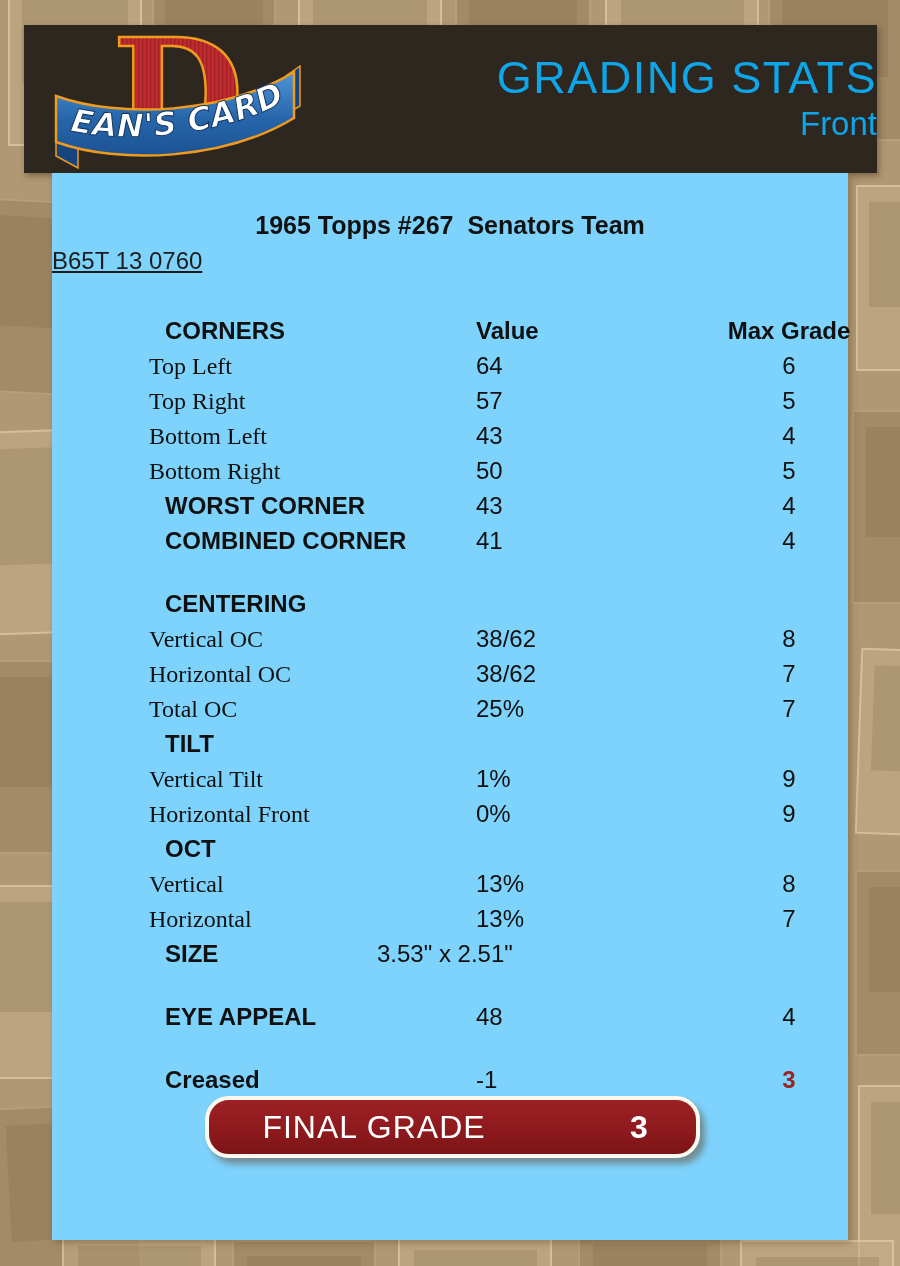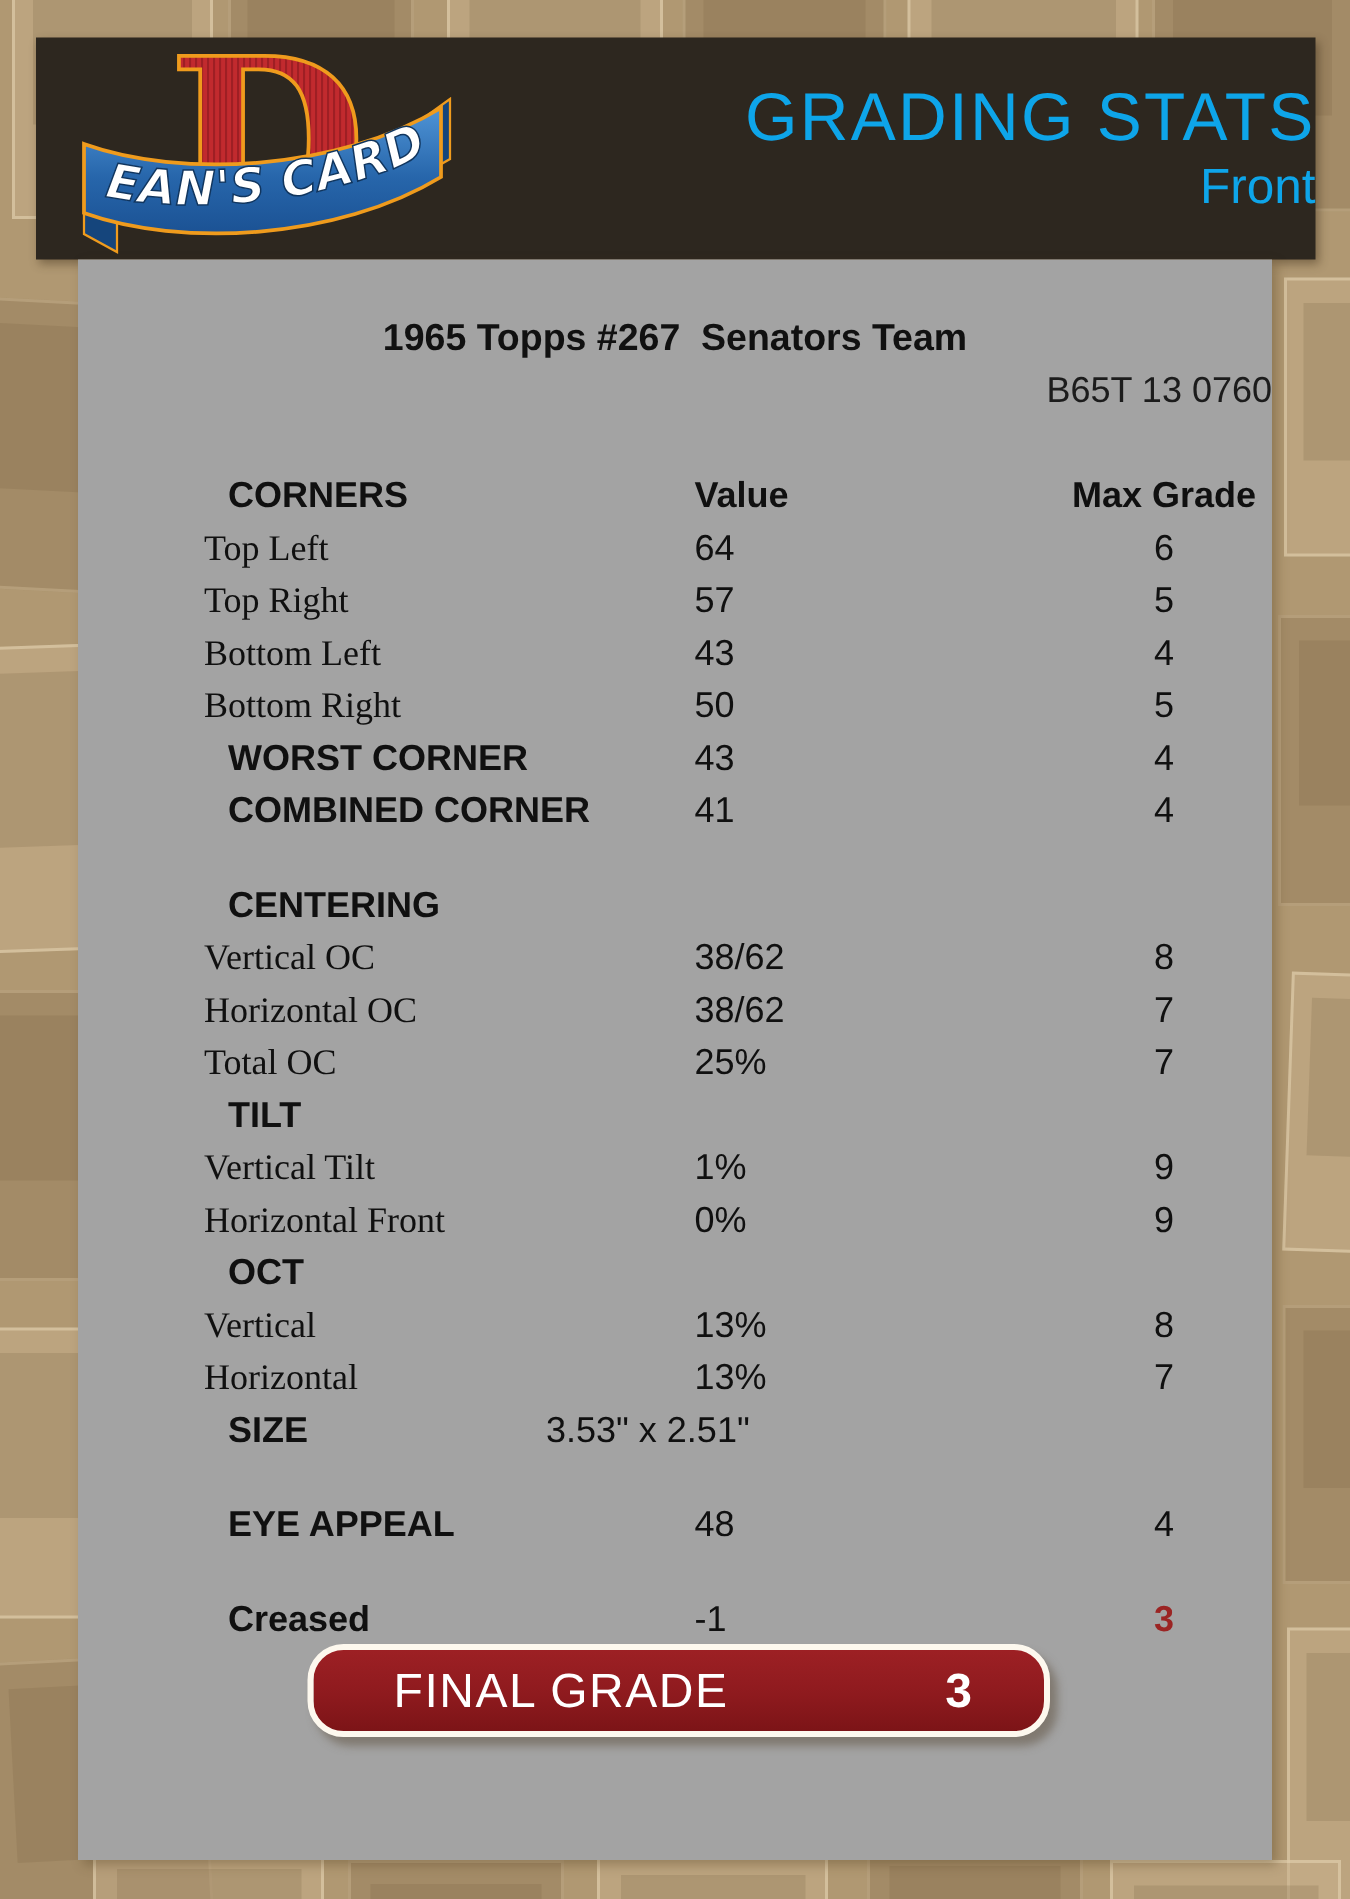--- a/index.html
+++ b/index.html
@@ -19,28 +19,28 @@
     background:#2d271f;display:flex;align-items:center;
     box-shadow:2px 3px 6px rgba(60,45,25,0.45);
   }
   .logo-wrap{width:268px;margin-left:20px;flex:0 0 auto;}
   .titles{flex:1;text-align:right;color:#0ea5e9;}
   .main-title{font-size:45px;letter-spacing:1.5px;line-height:50px;}
   .sub-title{font-size:33px;line-height:42px;}
   
   .card{
     position:absolute;left:52px;top:173px;width:796px;height:1067px;
-    background:#a3a3a3;box-shadow:3px 3px 7px rgba(80,60,30,0.35);
+    background:#7dd3fc;box-shadow:3px 3px 7px rgba(80,60,30,0.35);
   }
   .card-title{position:absolute;top:38px;left:0;width:100%;text-align:center;
     font-size:25px;font-weight:bold;color:#111;white-space:pre;}
-  .card-serial{position:absolute;top:74px;left:0;width:100%;text-align:right;
-    font-size:24px;color:#1c1c1c;}
-  
-  .stats{position:absolute;top:140px;left:0;width:100%;}
+  .card-serial{position:absolute;top:74px;left:0;width:100%;text-align:left;
+    font-size:24px;color:#1c1c1c;text-decoration:underline;}
+  
+  .stats{position:absolute;top:140px;left:13px;width:100%;}
   .row{position:relative;height:35px;line-height:35px;font-size:24px;color:#101010;}
   .row .label{display:inline-block;padding-left:100px;}
   .row .label.indent{padding-left:84px;font-family:Liberation Serif, serif;}
   .row .value{position:absolute;top:0;left:411px;width:180px;text-align:left;}
   .row .max{position:absolute;top:0;left:634px;width:180px;text-align:center;}
   .type-colhead .label,.type-colhead .value,.type-colhead .max{font-weight:bold;}
   .type-section .label,.type-section-row .label,.type-size-row .label{font-weight:bold;}
   .gap-before{margin-top:28px;text-decoration:underline;}
   .max.red{color:#9b2423;font-weight:bold;}
   .value.wide-value{transform:translateX(-59px);width:260px;left:371px;}

